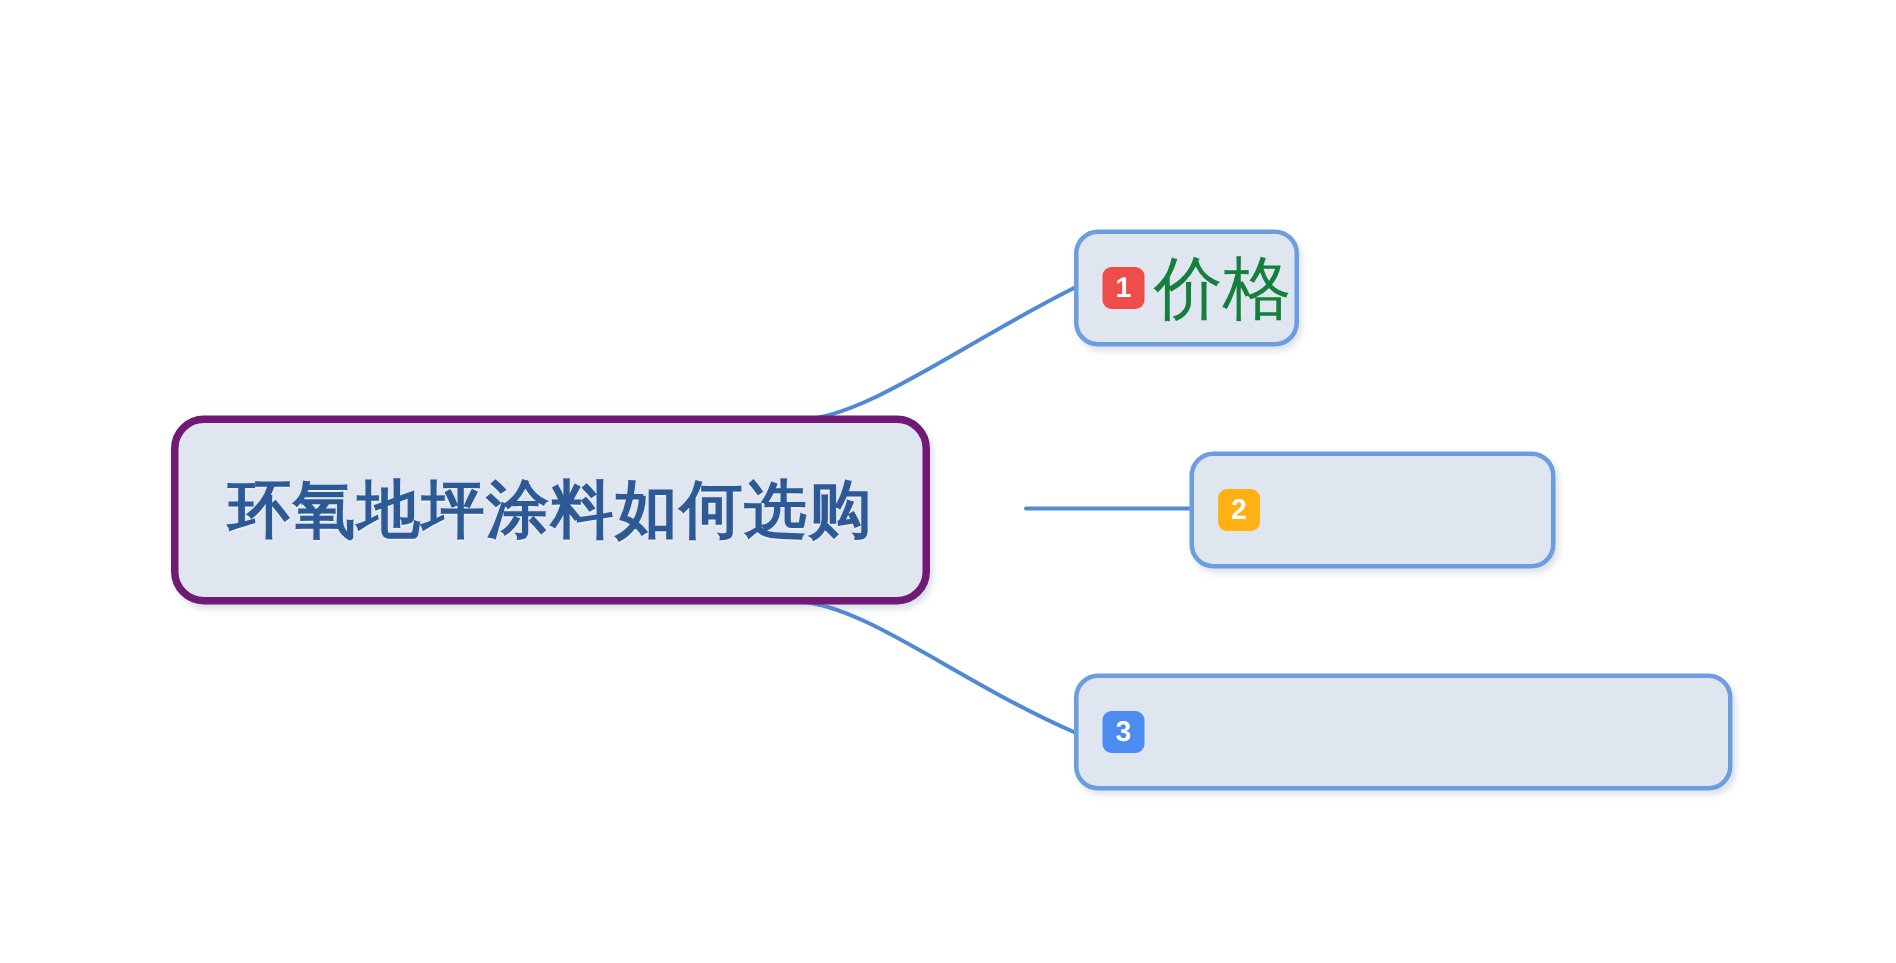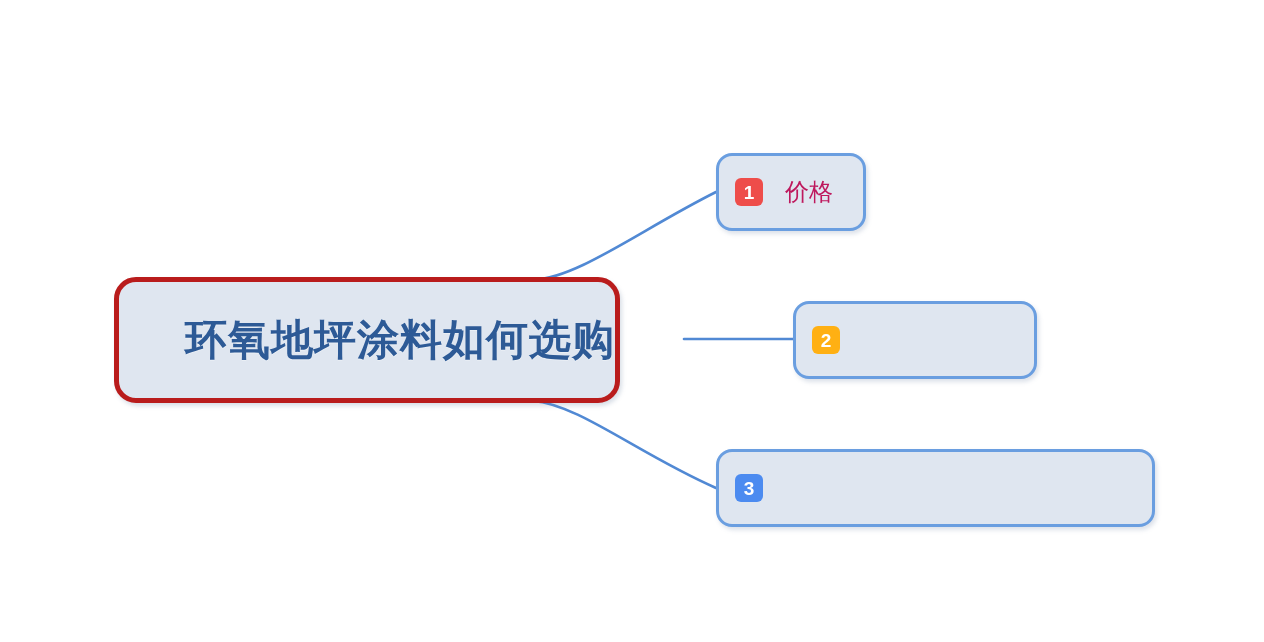--- a/index.html
+++ b/index.html
@@ -39,23 +39,23 @@
     background: #dfe6f0;
     z-index: 2;
   }
 
   
   .node-root {
     left: 114px;
     top: 277px;
     width: 506px;
     height: 126px;
-    border: 5px solid #b91c1c;
+    border: 5px solid #701a75;
     border-radius: 22px;
-    justify-content: flex-end;
+    justify-content: center;
     box-shadow: 2px 3px 4px rgba(120, 140, 170, 0.28);
   }
   .root-label {
     font-size: 42px;
     font-weight: bold;
     color: #2d5a96;
     letter-spacing: 1px;
     line-height: 1;
     white-space: nowrap;
     text-shadow: 0 1px 0 rgba(255,255,255,0.35);
@@ -84,25 +84,24 @@
     font-size: 19px;
     font-weight: bold;
     line-height: 1;
     margin-right: 6px;
   }
   .badge-1 { background: #ee4d4a; }
   .badge-2 { background: #ffb013; }
   .badge-3 { background: #4c8bf0; }
 
   .branch-label {
-    font-size: 24px;
-    color: #be185d;
+    font-size: 46px;
+    color: #15803d;
     line-height: 1;
     white-space: nowrap;
-    margin-left: 16px;
   }
 </style>
 </head>
 <body>
 
 <div id="canvas">
 
   <svg id="connectors" viewBox="0 0 1264 642" width="1264" height="642" xmlns="http://www.w3.org/2000/svg">
 
     <path d="M 533 280 C 578 278, 640 230, 716 192" fill="none" stroke="#5189d4" stroke-width="2.6" stroke-linecap="round"></path>

